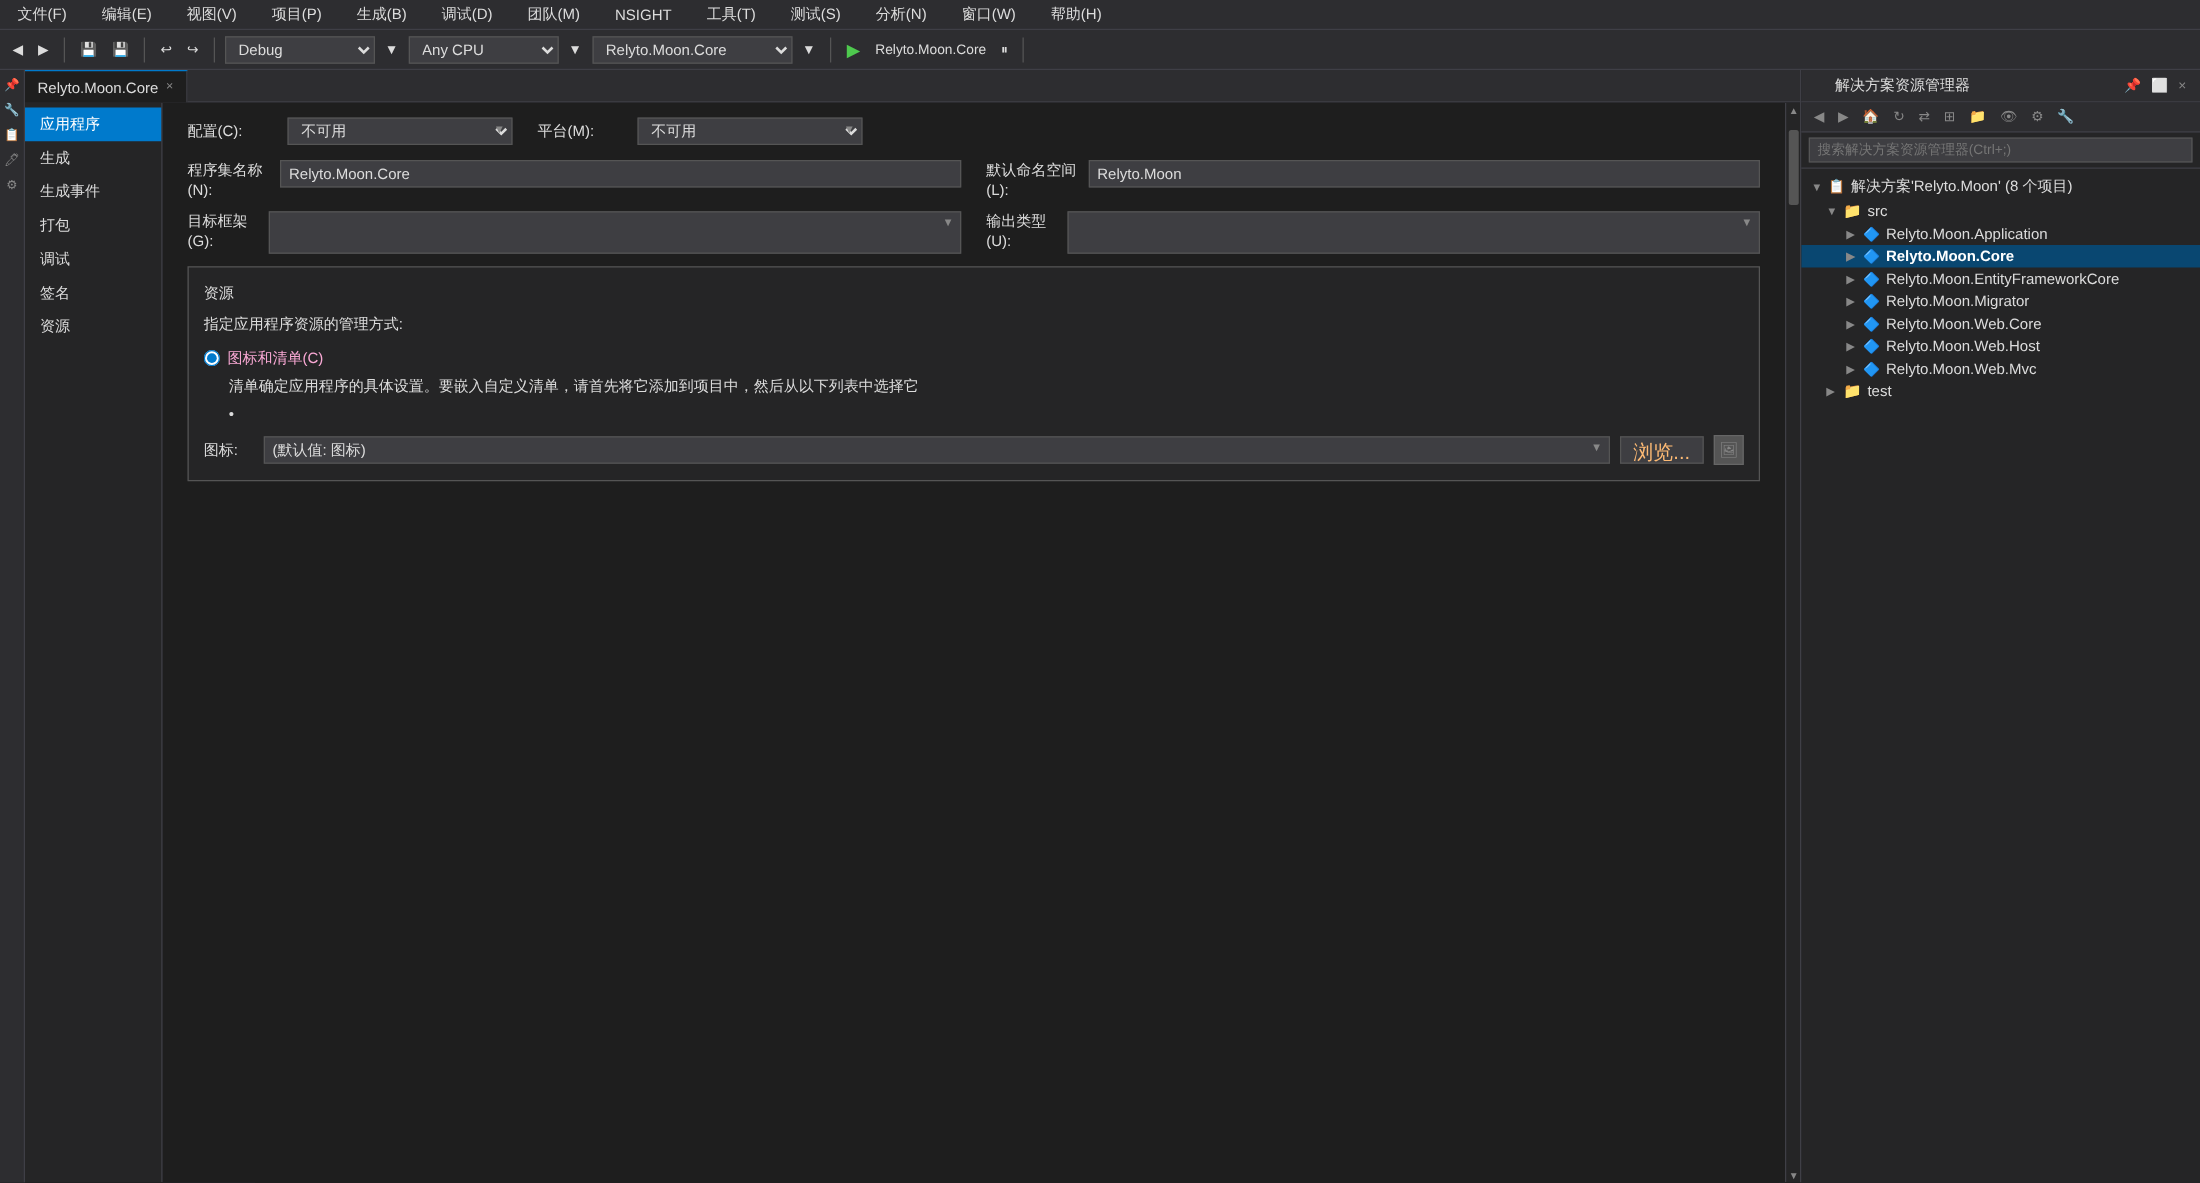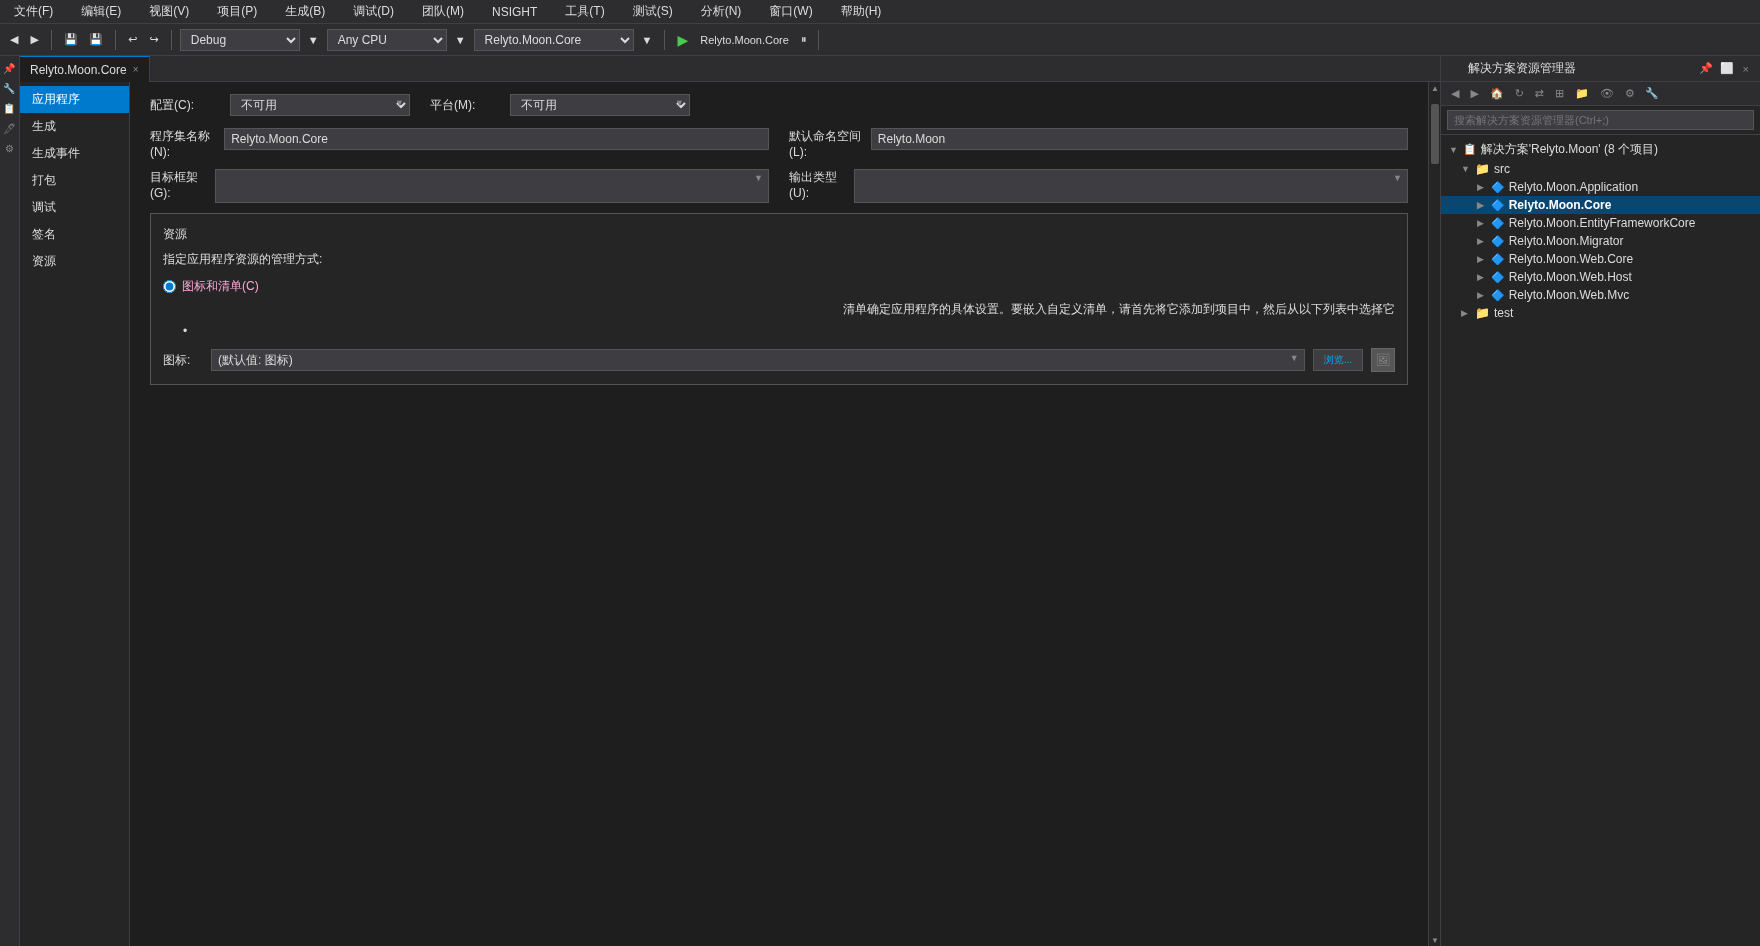--- a/index.html
+++ b/index.html
@@ -279,21 +279,20 @@
     }
     .radio-label {
       color: #f9a8d4;
       font-size: 12px;
     }
     .radio-desc {
       color: #dcdcdc;
       font-size: 12px;
       margin-left: 20px;
       margin-bottom: 6px;
-      text-align: right;
     }
     .radio-bullet {
       color: #dcdcdc;
       font-size: 12px;
       margin-left: 20px;
     }
     .icon-row {
       display: flex;
       align-items: center;
       gap: 8px;
@@ -323,23 +322,23 @@
       color: #dcdcdc;
       padding: 3px 6px;
       font-size: 12px;
       height: 22px;
       width: 100%;
       appearance: none;
     }
     .browse-btn {
       background: #3e3e42;
       border: 1px solid #555;
-      color: #0ea5e9;
+      color: #fdba74;
       padding: 2px 10px;
-      font-size: 10px;
+      font-size: 16px;
       cursor: pointer;
       height: 22px;
     }
     .icon-preview {
       width: 24px;
       height: 24px;
       background: #555;
       border: 1px solid #666;
       display: flex;
       align-items: center;

